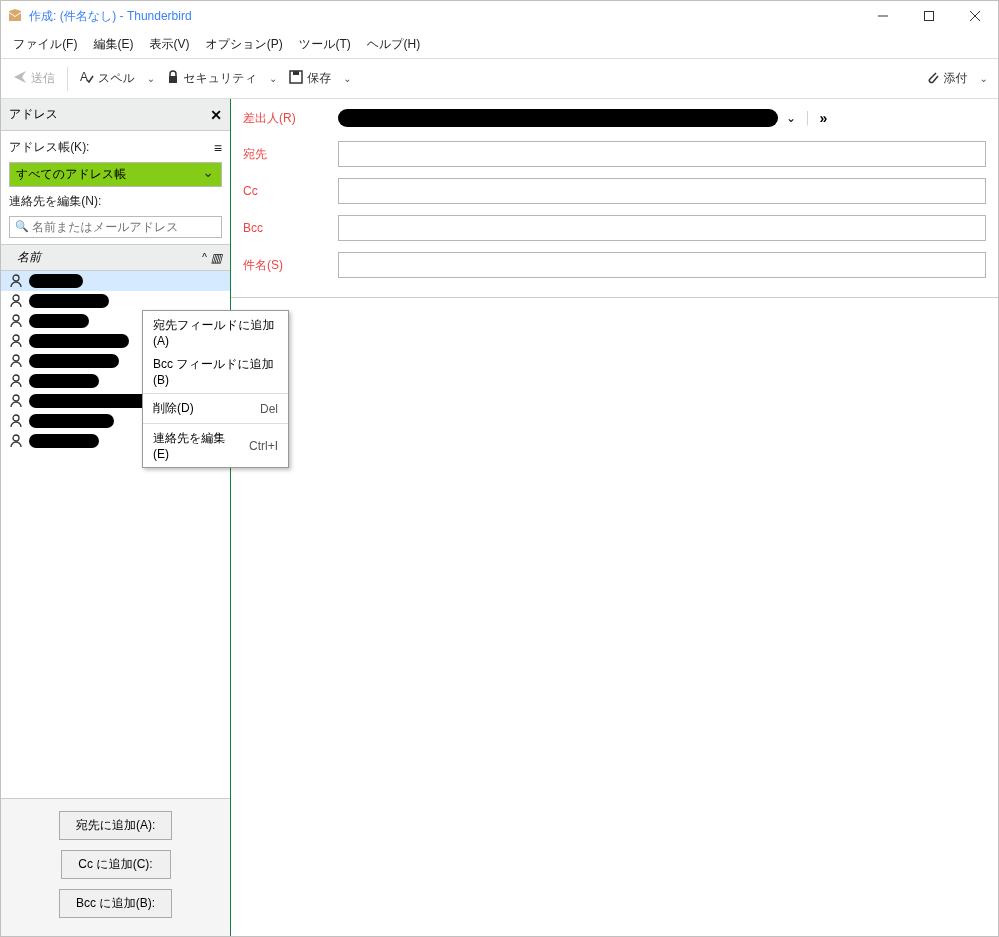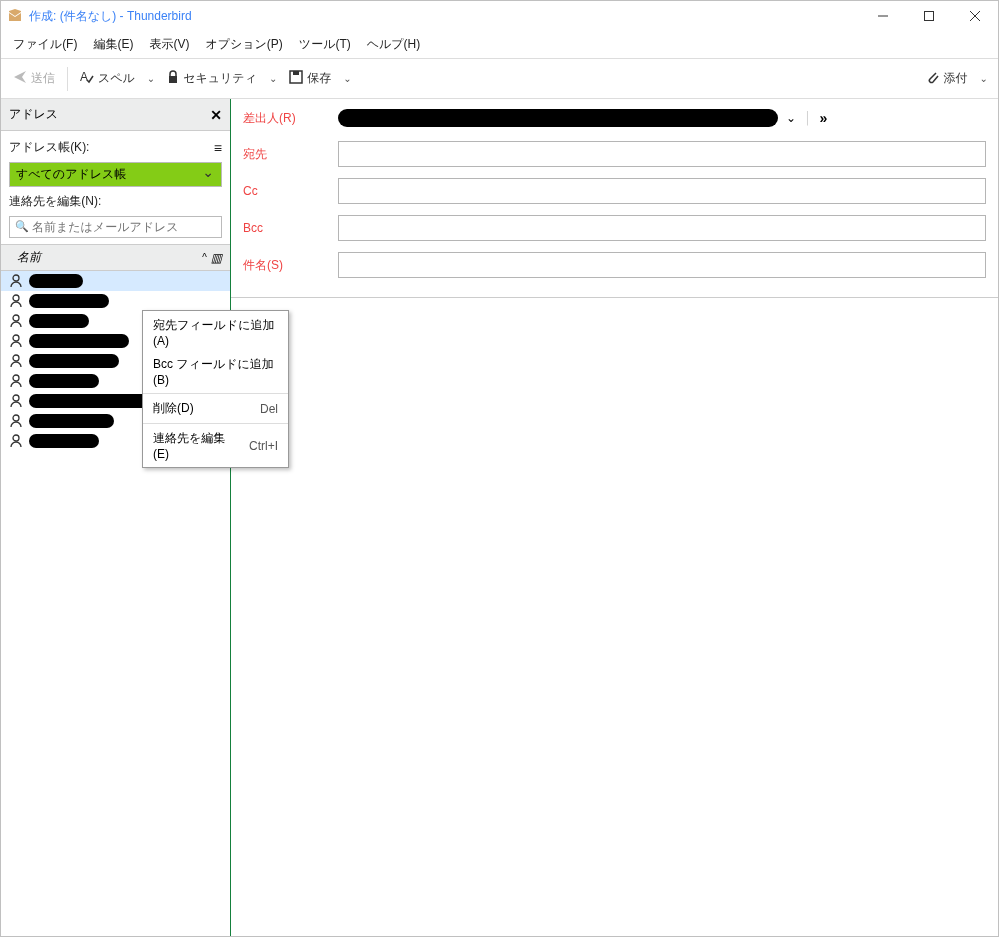--- a/index.html
+++ b/index.html
@@ -250,20 +250,25 @@
           </div>
           <div class="contact-row">
             <span class="person-icon"><svg viewBox="0 0 14 14">
                 <circle cx="7" cy="4" r="3" fill="none" stroke="#333" stroke-width="1.3"></circle>
                 <path d="M2 13 a5 5 0 0 1 10 0" fill="none" stroke="#333" stroke-width="1.3"></path>
               </svg></span>
             <span class="redact" style="width:70px"></span>
           </div>
         </div>
 
+      <div class="side-footer">
+        <div class="footer-btn">宛先に追加(A):</div>
+        <div class="footer-btn">Cc に追加(C):</div>
+        <div class="footer-btn">Bcc に追加(B):</div>
+      </div>
     </div>
 
     <div class="compose">
       <div class="fields">
         <div class="field-row from">
           <div class="field-label">差出人(R)</div>
           <div class="from-val">
             <div class="from-redact"></div>
             <span class="from-chev">⌄</span>
             <span class="from-sep">│</span>

